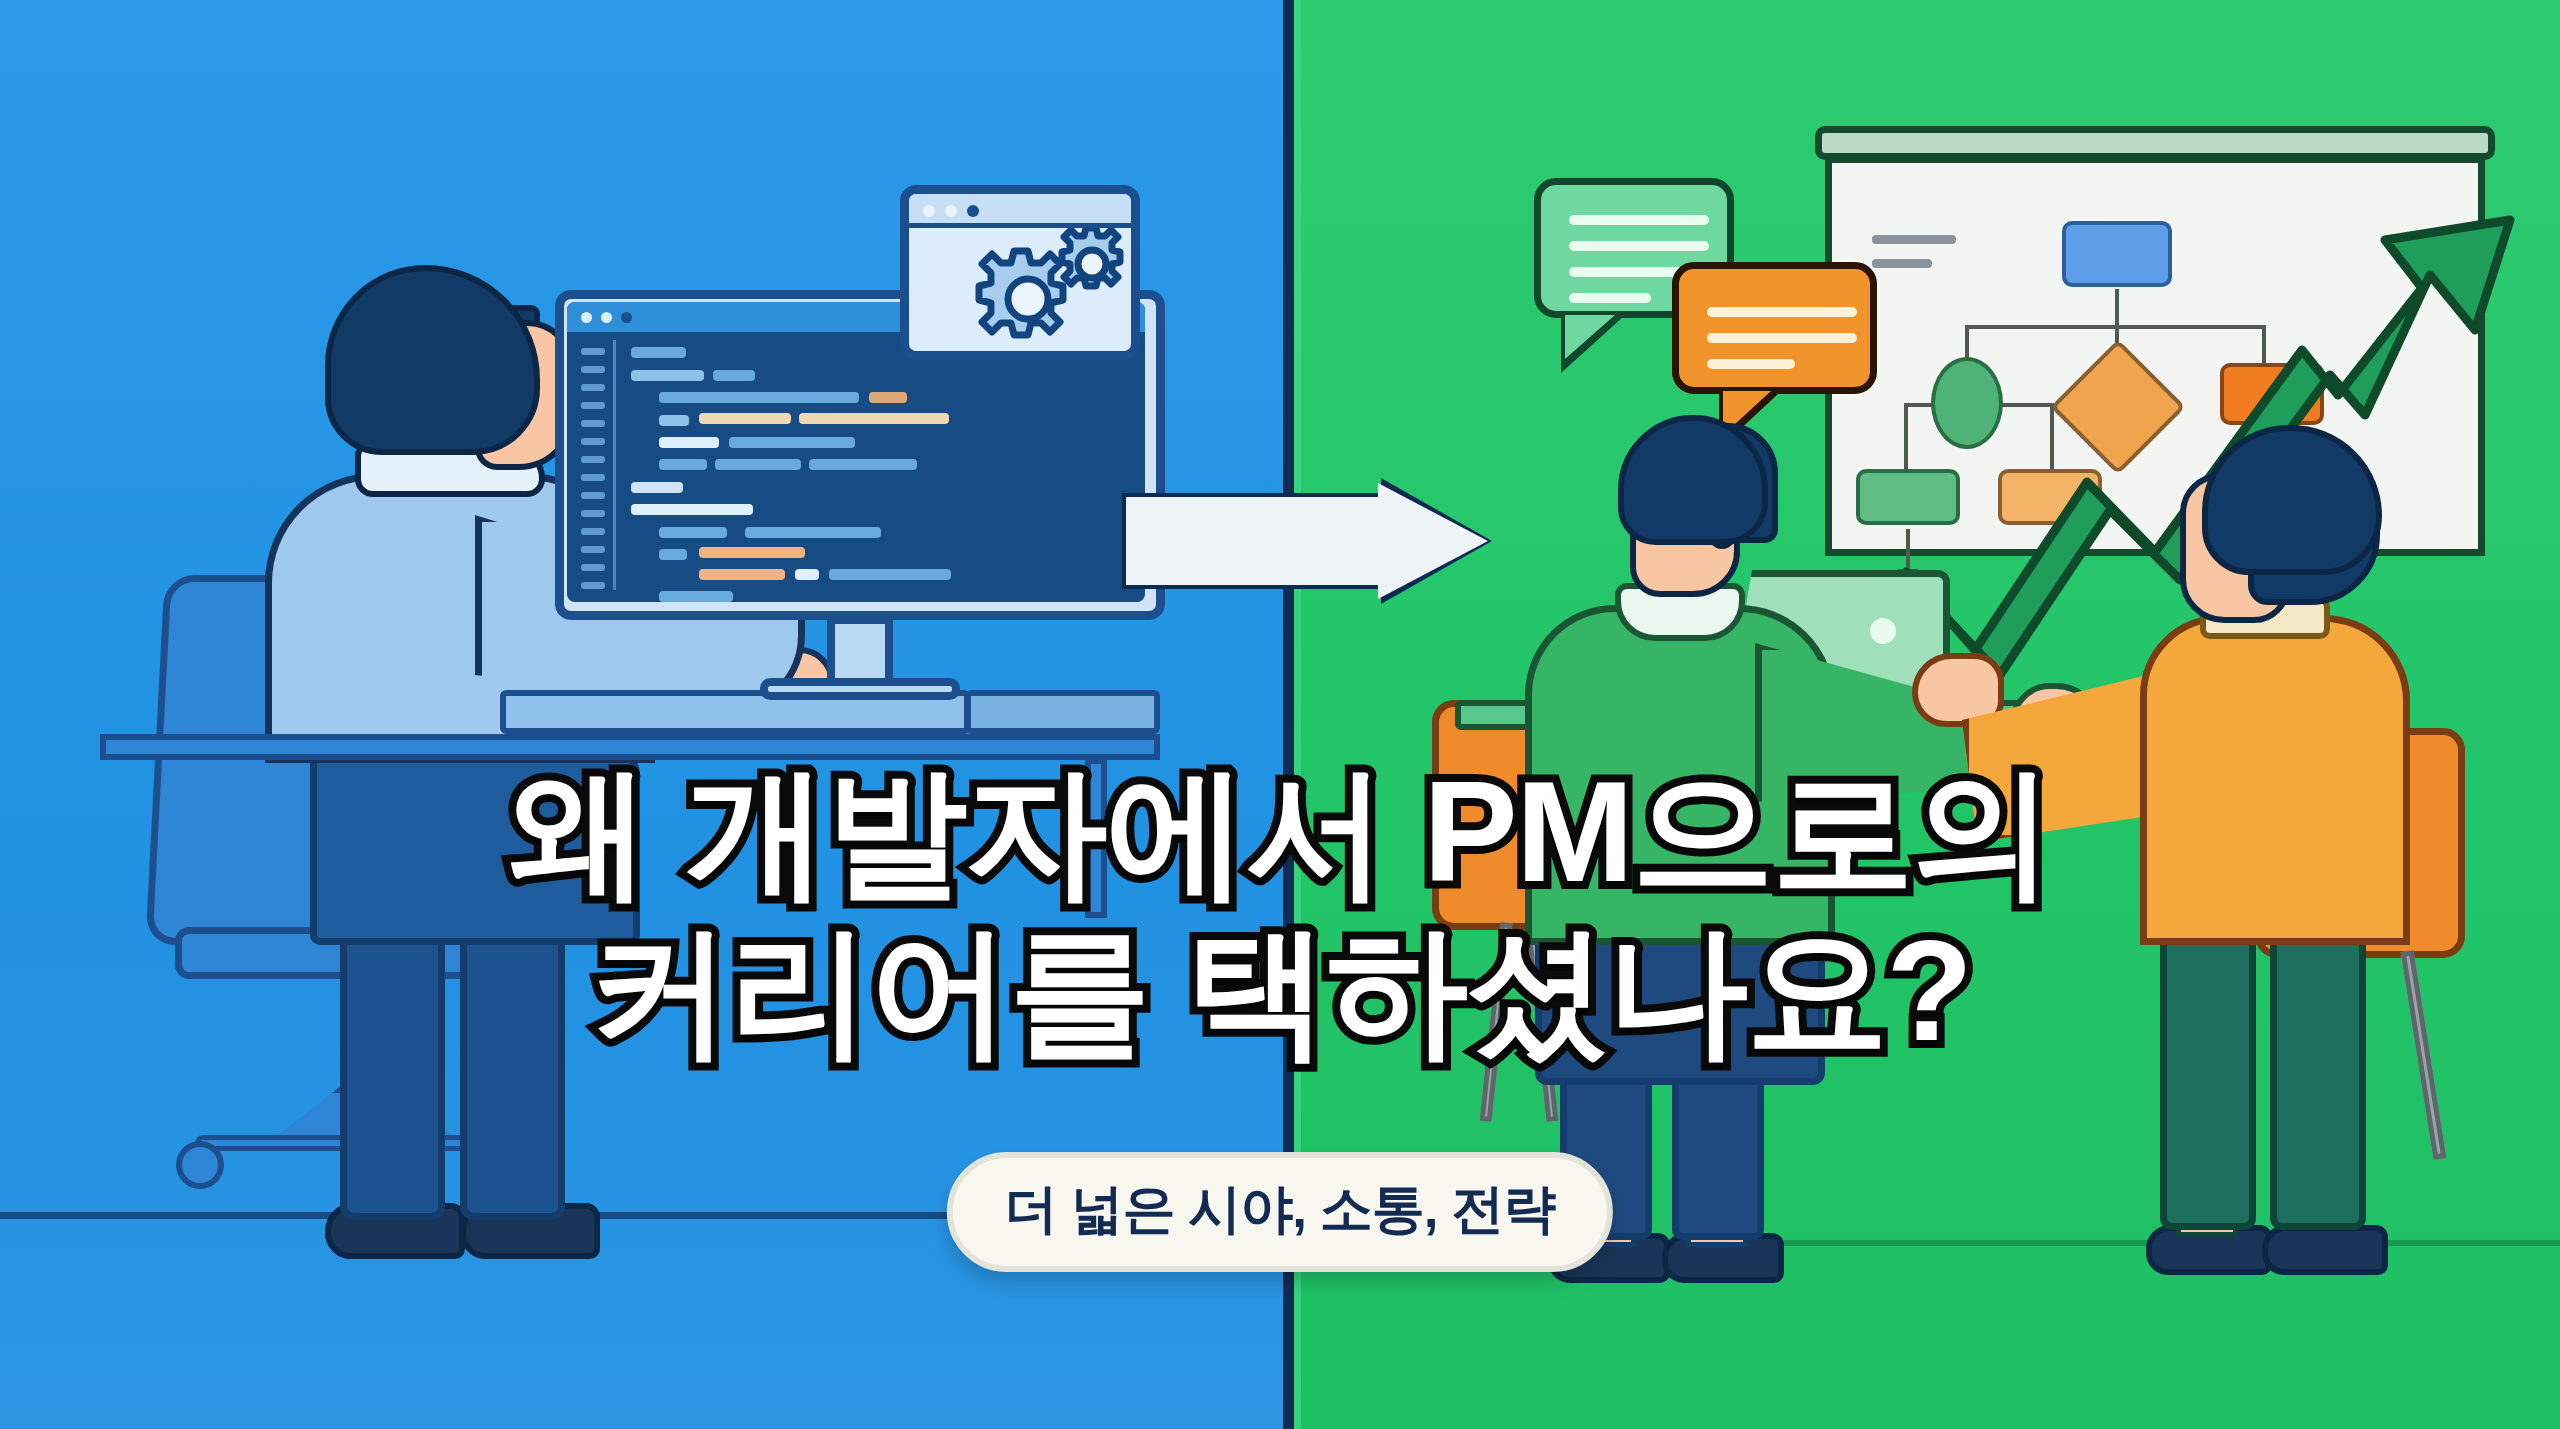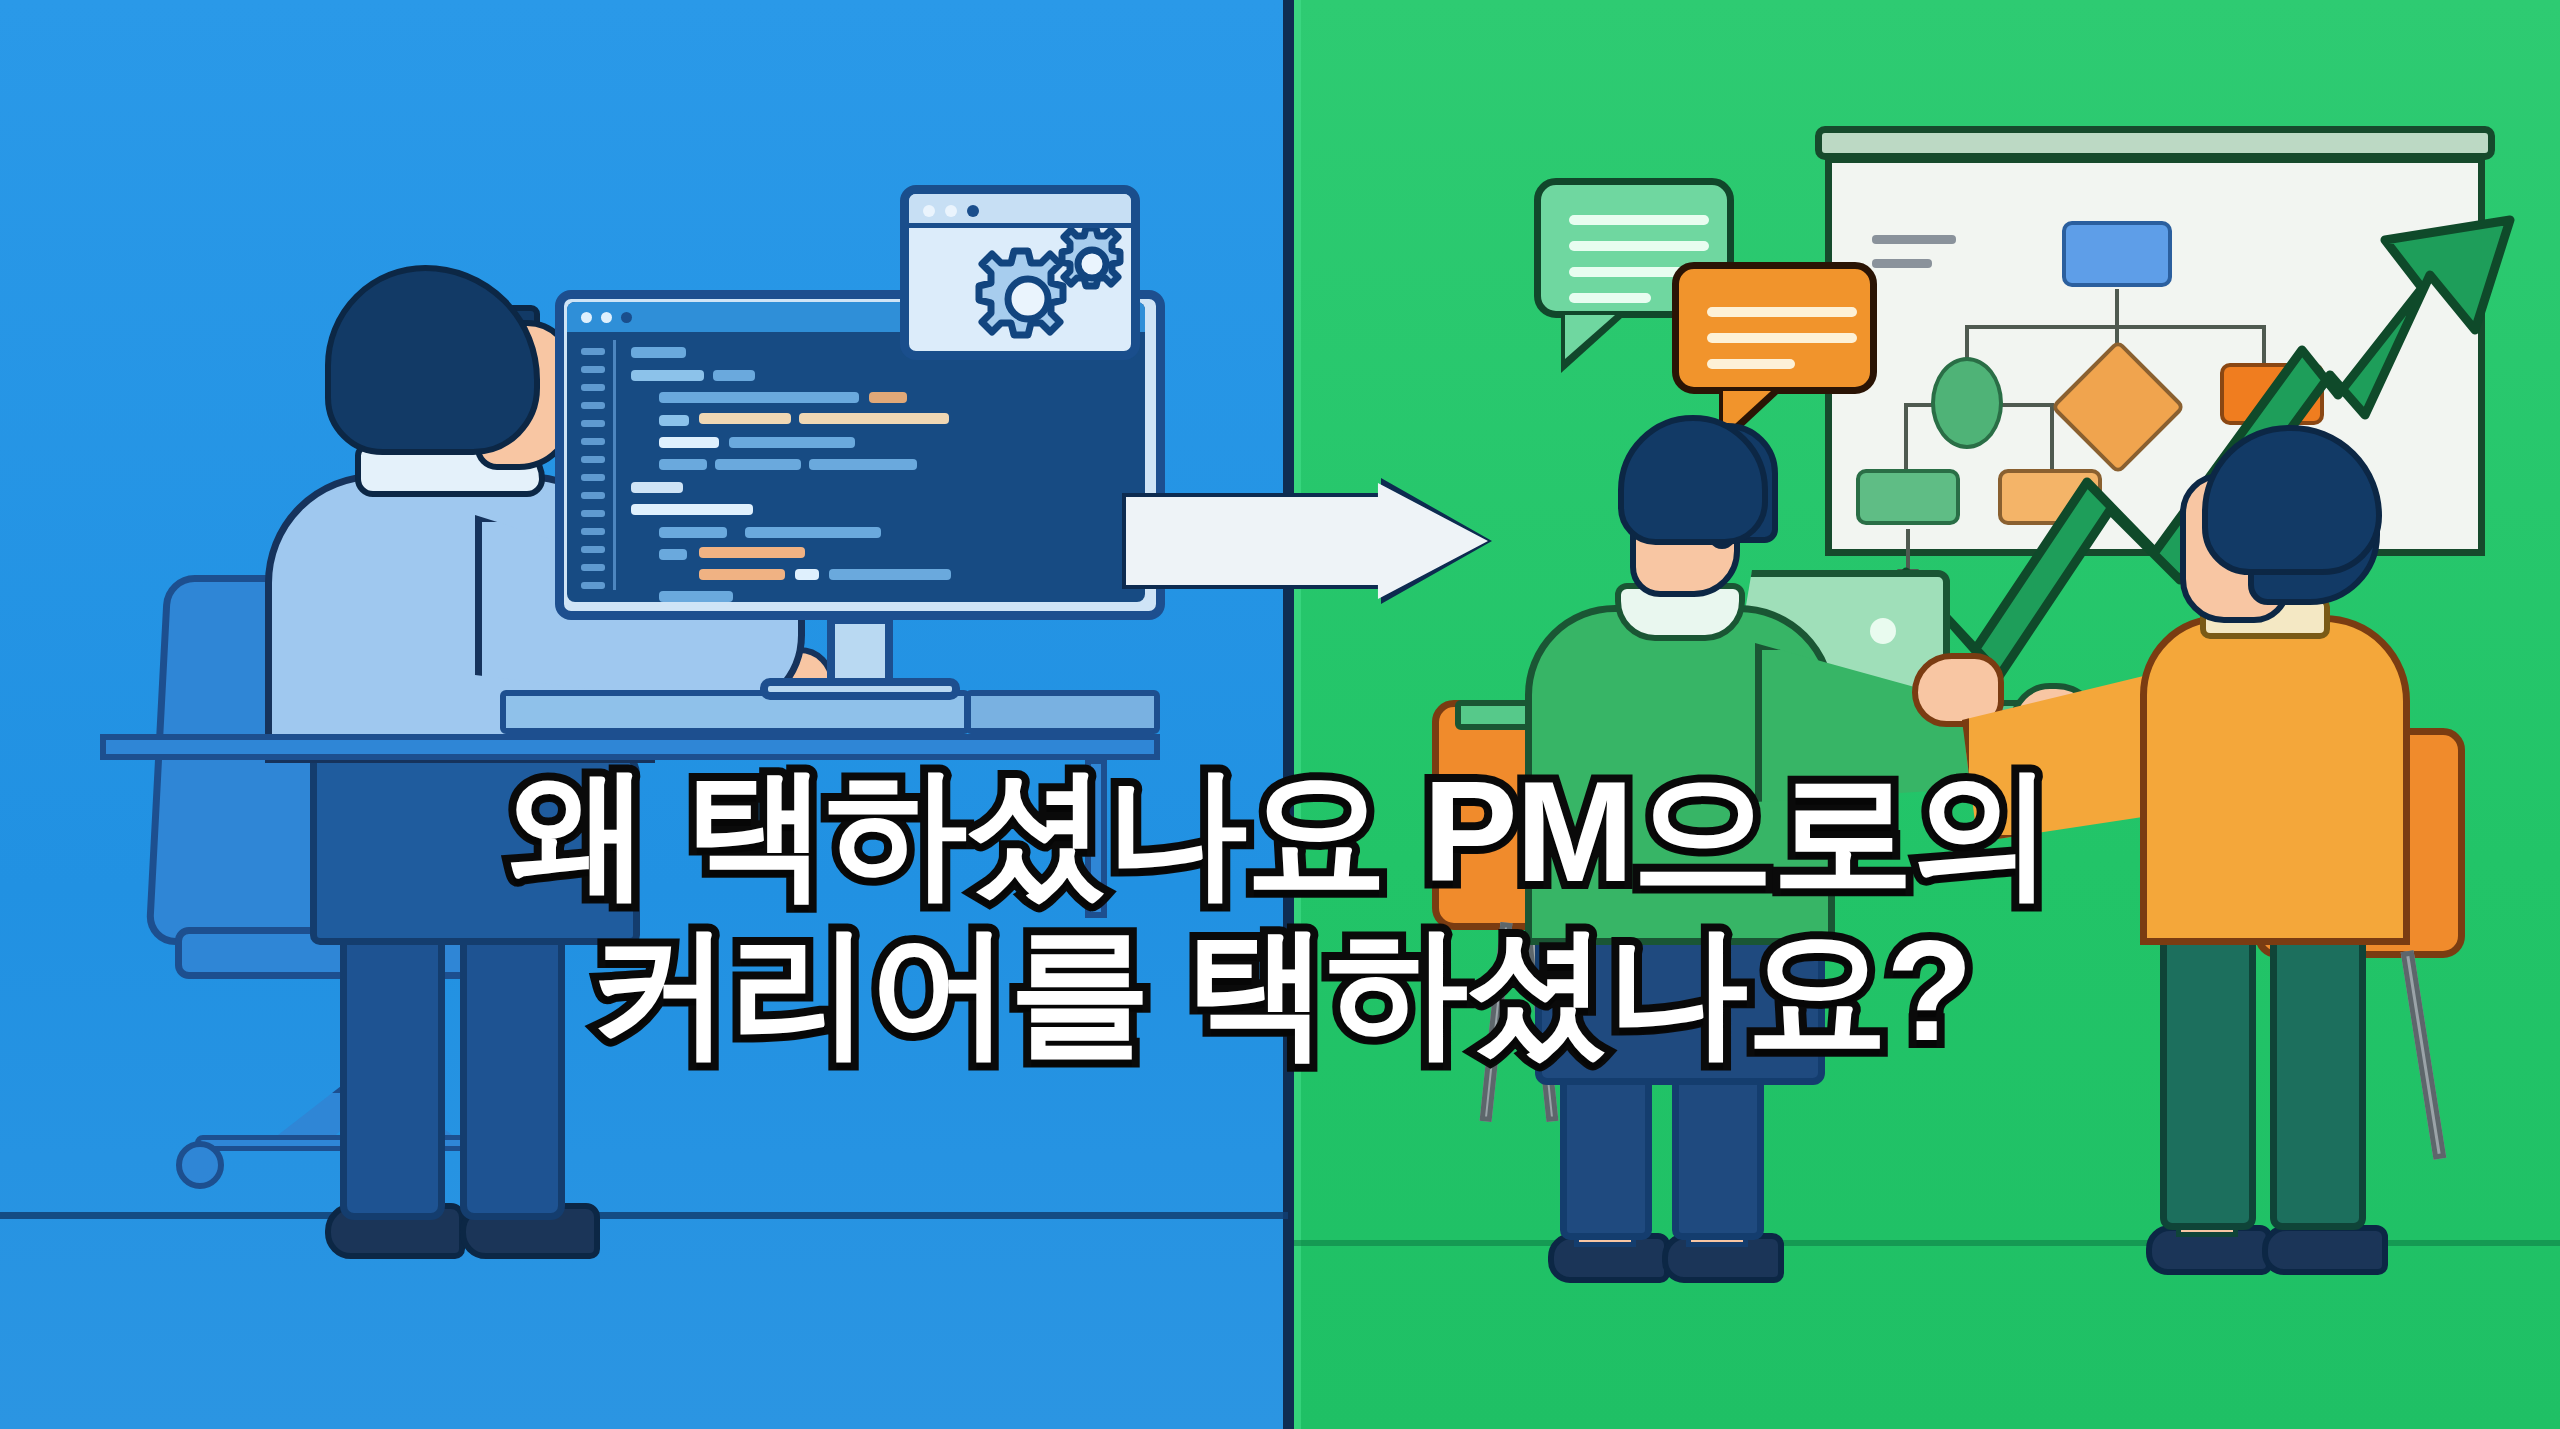--- a/index.html
+++ b/index.html
@@ -422,19 +422,22 @@
     <div class="arm"></div>
     <div class="torso"></div>
     <div class="collar"></div>
     <div class="face"></div>
     <div class="ear"></div>
     <div class="hairb"></div>
     <div class="hair"></div>
   </div>
 
   <div class="headline">
-    <span class="hl-line l1">왜 택하셨나요 PM으로의</span>
+    <span class="hl-line l1">왜 개발자에서 PM으로의</span>
     <span class="hl-line l2">커리어를 택하셨나요?</span>
   </div>
 
+  <div class="pill">
+    <span>더 넓은 시야, 소통, 전략</span>
+  </div>
 
 
 </div>
 
 </body></html>

